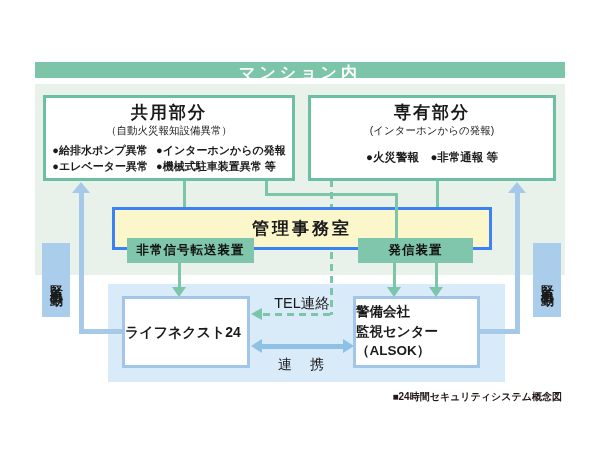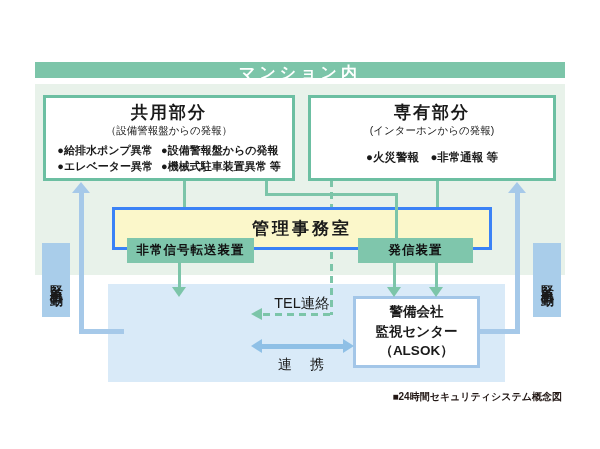--- a/index.html
+++ b/index.html
@@ -61,21 +61,21 @@
     background:repeating-linear-gradient(to bottom,#7cc5a9 0 7px,transparent 7px 12px); }
   .dash-h { left:263px; top:313px; width:67px; height:3px; z-index:1;
     background:repeating-linear-gradient(to right,#7cc5a9 0 7px,transparent 7px 12px); }
   .ah { width:0; height:0; z-index:3; }
   .ah-down { border-left:7px solid transparent; border-right:7px solid transparent; border-top:10px solid #7cc5a9; }
   .ah-left-teal { border-top:6px solid transparent; border-bottom:6px solid transparent; border-right:11px solid #7cc5a9; }
 
   
   .resp-box {
     background:#ffffff; border:3px solid #a3c6e8;
-    text-align:center; z-index:2; font-weight:bold;
+    z-index:2; font-weight:bold;
   }
   .lifenext-box { left:122px; top:296px; width:128px; height:72px; font-size:14px; line-height:66px; }
   .security-box { left:353px; top:296px; width:127px; height:72px; font-size:13.5px; line-height:1.45; padding-top:3px; }
 
   
   .tel-text { left:262px; top:294px; width:80px; text-align:center; font-size:14.5px; z-index:3; }
   .coop-text { left:262px; top:356px; width:80px; text-align:center; font-size:14px; letter-spacing:2px; z-index:3; }
 
   
   .coop-line { left:262px; top:344px; width:81px; height:5px; background:#8fc0e6; z-index:1; }
@@ -103,28 +103,28 @@
 
   <div class="abs green-bg"></div>
   <div class="abs blue-panel"></div>
 
   <div class="abs header-bar">
     <span>マンション内</span>
   </div>
 
   <div class="abs src-box common-box">
     <div class="box-title">共用部分</div>
-    <div class="box-subtitle">（設備警報盤からの発報）</div>
+    <div class="box-subtitle">（自動火災報知設備異常）</div>
     <div class="bullets-2col">
       <div>
         <div>●給排水ポンプ異常</div>
         <div>●エレベーター異常</div>
       </div>
       <div>
-        <div>●設備警報盤からの発報</div>
+        <div>●インターホンからの発報</div>
         <div>●機械式駐車装置異常 等</div>
       </div>
     </div>
   </div>
 
   <div class="abs src-box private-box">
     <div class="box-title">専有部分</div>
     <div class="box-subtitle">(インターホンからの発報)</div>
     <div class="bullets-row">●火災警報　●非常通報 等</div>
   </div>
@@ -145,20 +145,23 @@
   <div class="abs teal-label transfer-label">非常信号転送装置</div>
   <div class="abs teal-label transmit-label">発信装置</div>
 
   <div class="abs tl tl-top" style="left:178px;top:262px;width:3px;height:25px;"></div>
   <div class="abs ah ah-down" style="left:172px;top:287px;"></div>
   <div class="abs tl tl-top" style="left:393px;top:262px;width:3px;height:25px;"></div>
   <div class="abs ah ah-down" style="left:387px;top:287px;"></div>
   <div class="abs tl tl-top" style="left:435px;top:262px;width:3px;height:25px;"></div>
   <div class="abs ah ah-down" style="left:429px;top:287px;"></div>
 
+  <div class="abs resp-box lifenext-box">
+    <span>ライフネクスト24</span>
+  </div>
   <div class="abs resp-box security-box">
     <div>警備会社</div>
     <div>監視センター</div>
     <div>（ALSOK）</div>
   </div>
 
   <div class="abs tel-text">TEL連絡</div>
   <div class="abs coop-line"></div>
   <div class="abs ah ah-left-blue" style="left:251px;top:339px;"></div>
   <div class="abs ah ah-right-blue" style="left:343px;top:339px;"></div>

